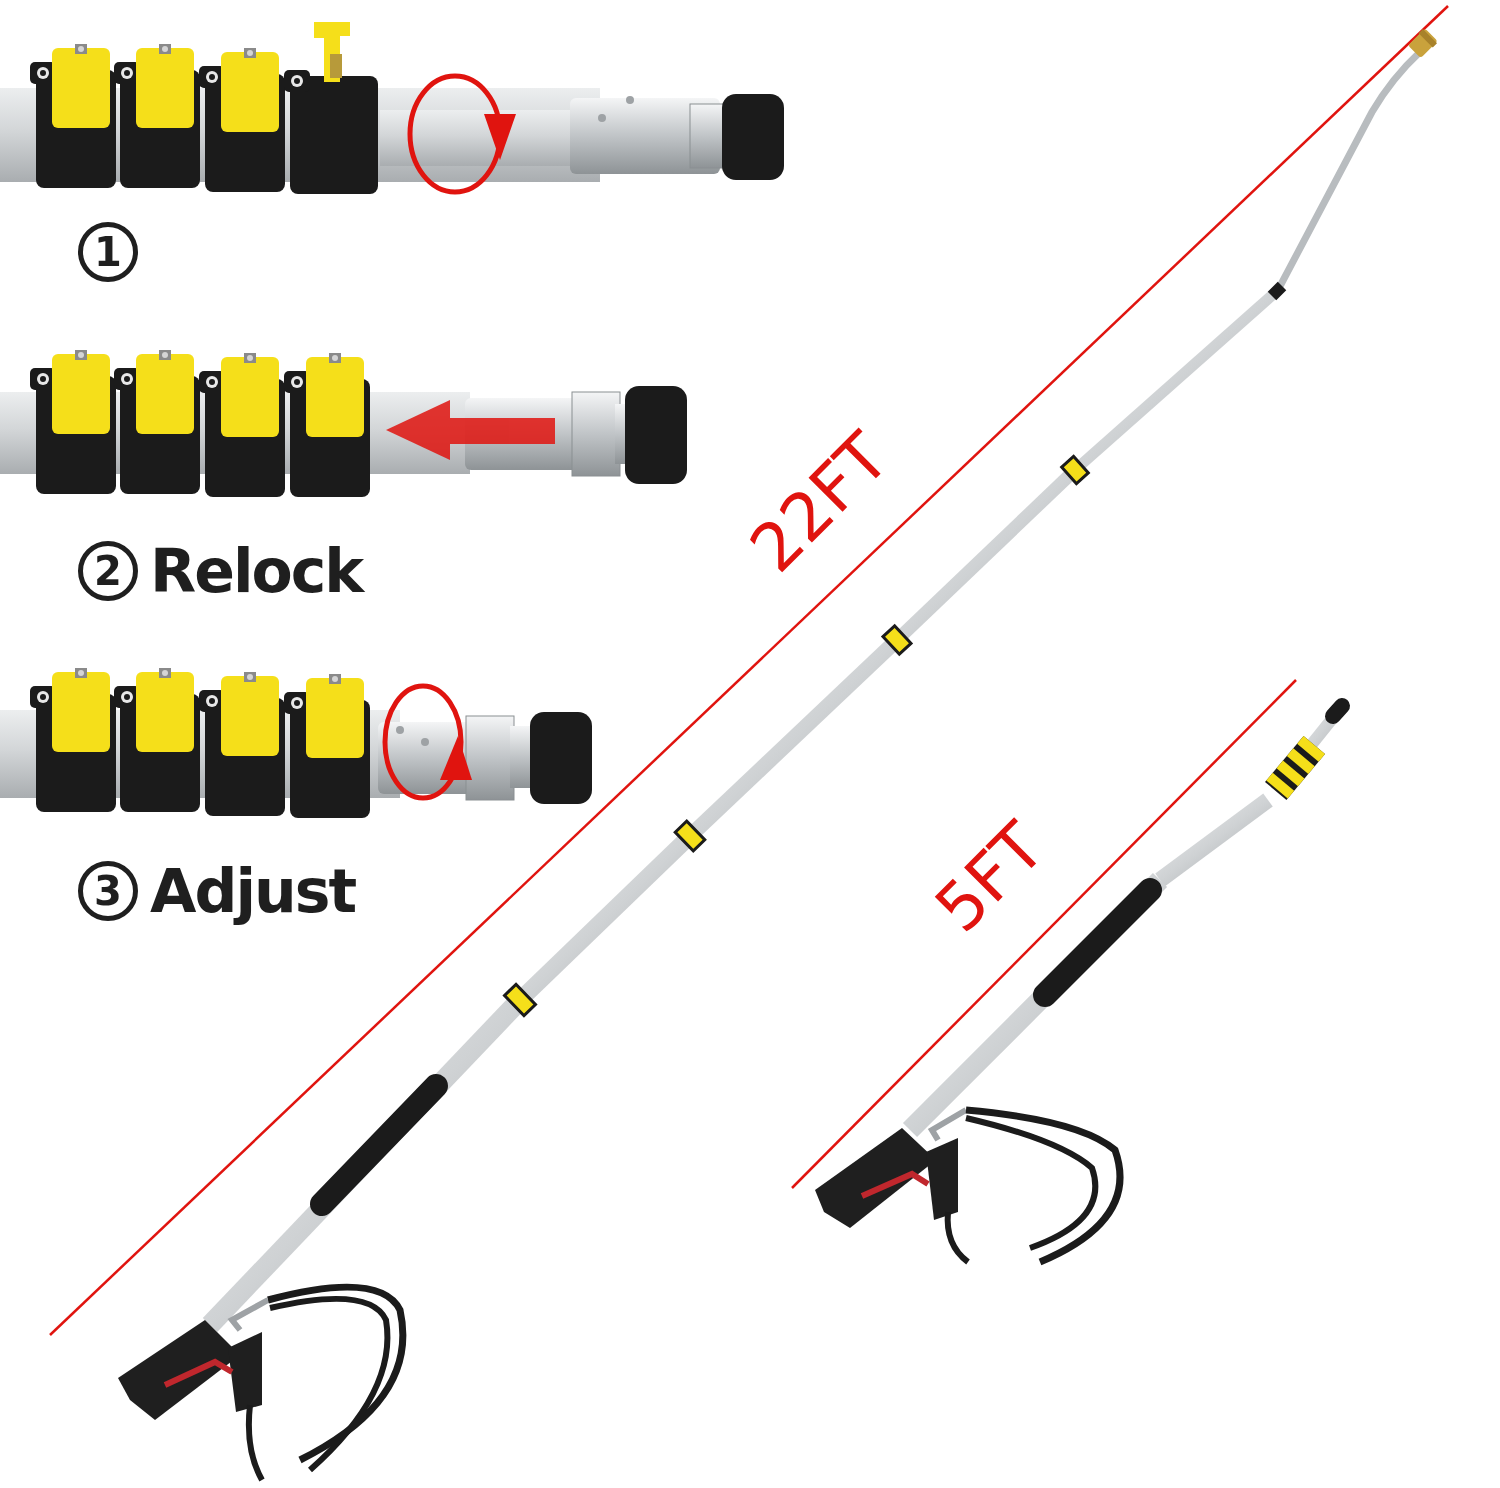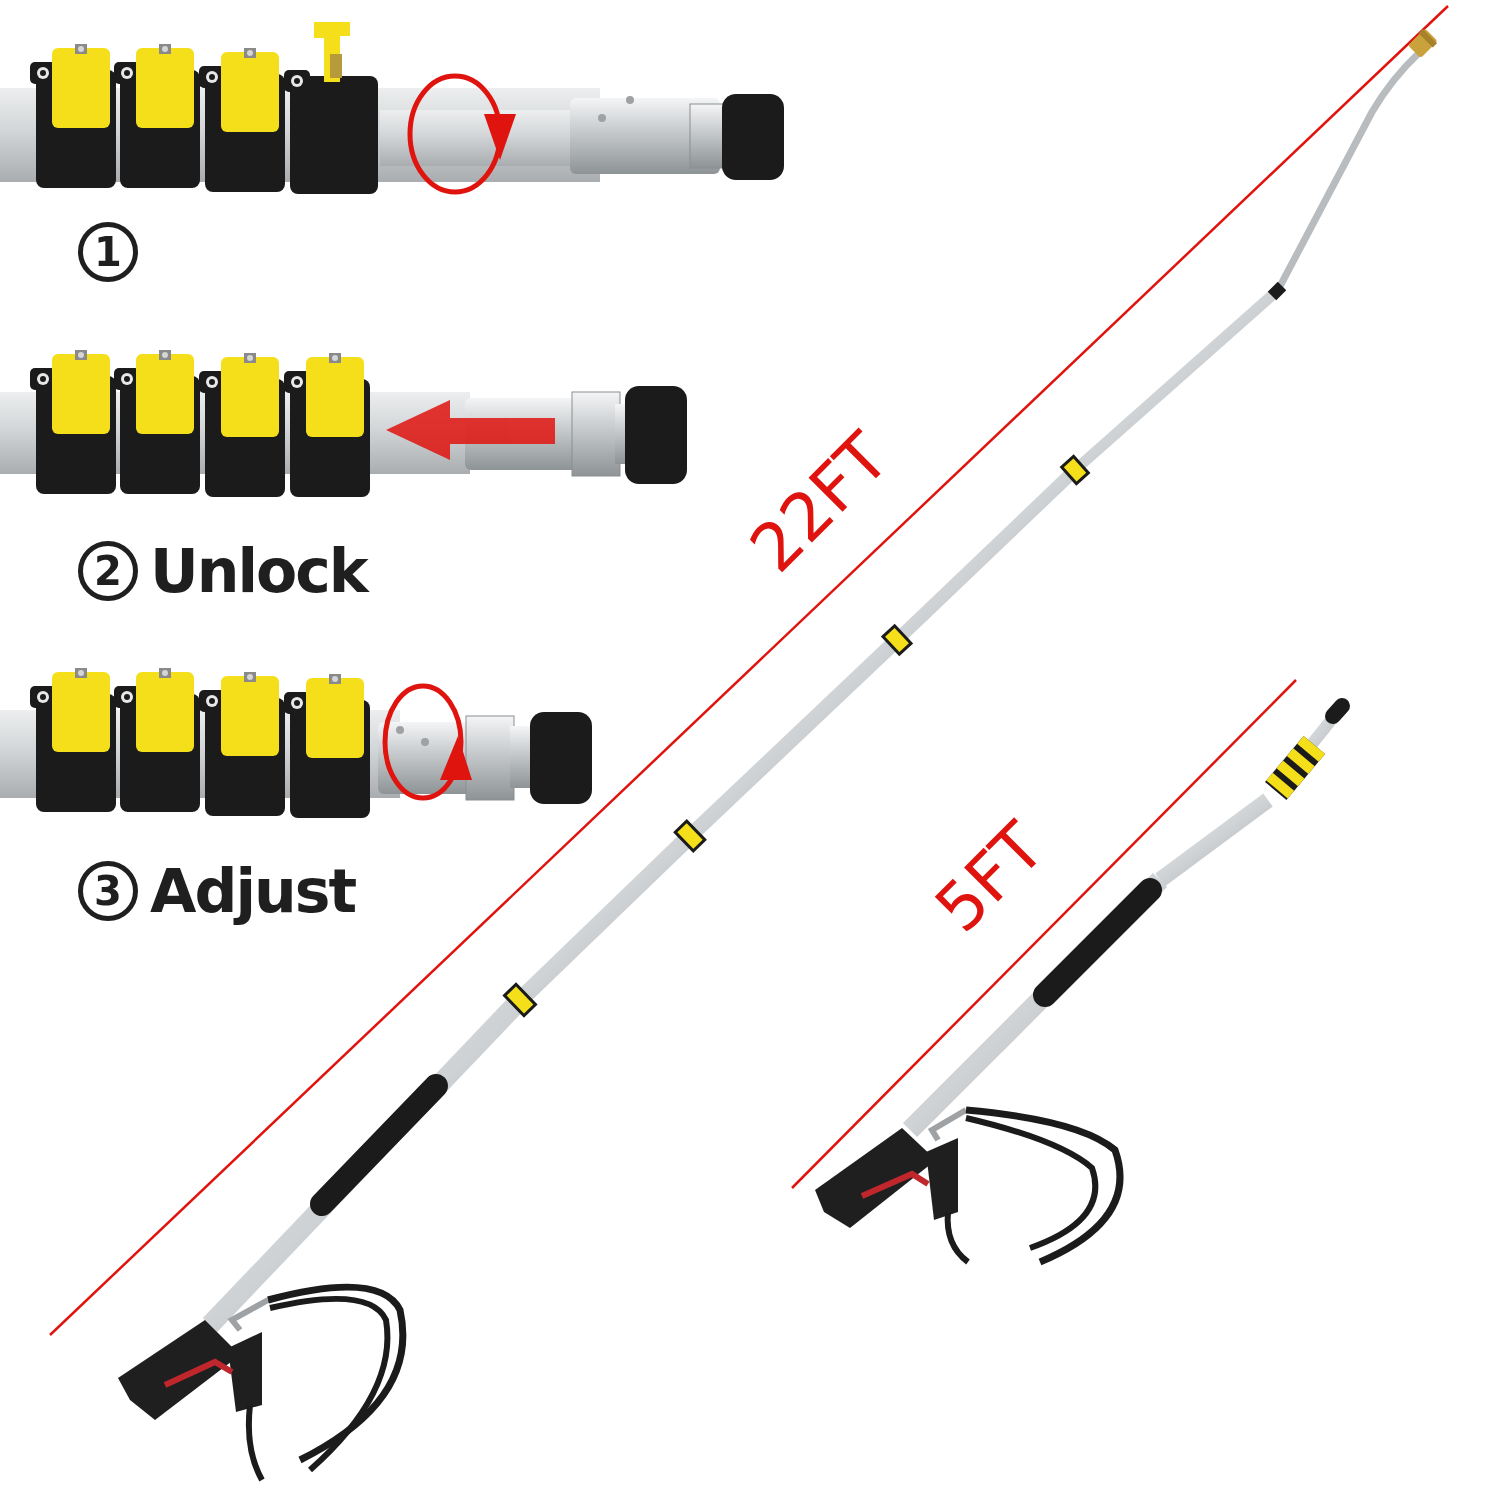--- a/index.html
+++ b/index.html
@@ -198,21 +198,21 @@
     <path d="M 966 1118 Q 1060 1140 1092 1168 Q 1110 1220 1030 1248" fill="none" stroke="#1b1b1b" stroke-width="6"></path>
     <path d="M 948 1212 Q 945 1245 968 1262" fill="none" stroke="#1b1b1b" stroke-width="6"></path>
   </g>
 </svg>
 
 <div class="step-label" style="top:222px;">
   <span class="step-num">1</span>
 </div>
 <div class="step-label" style="top:536px;">
   <span class="step-num">2</span>
-  <span>Unlock</span>
+  <span>Relock</span>
 </div>
 <div class="step-label" style="top:856px;">
   <span class="step-num">3</span>
   <span>Adjust</span>
 </div>
 
 <div class="dim-label" style="left:790px; top:510px; transform: rotate(-45deg);">22FT</div>
 <div class="dim-label" style="left:975px; top:870px; transform: rotate(-45deg);">5FT</div>
 
 </body></html>

